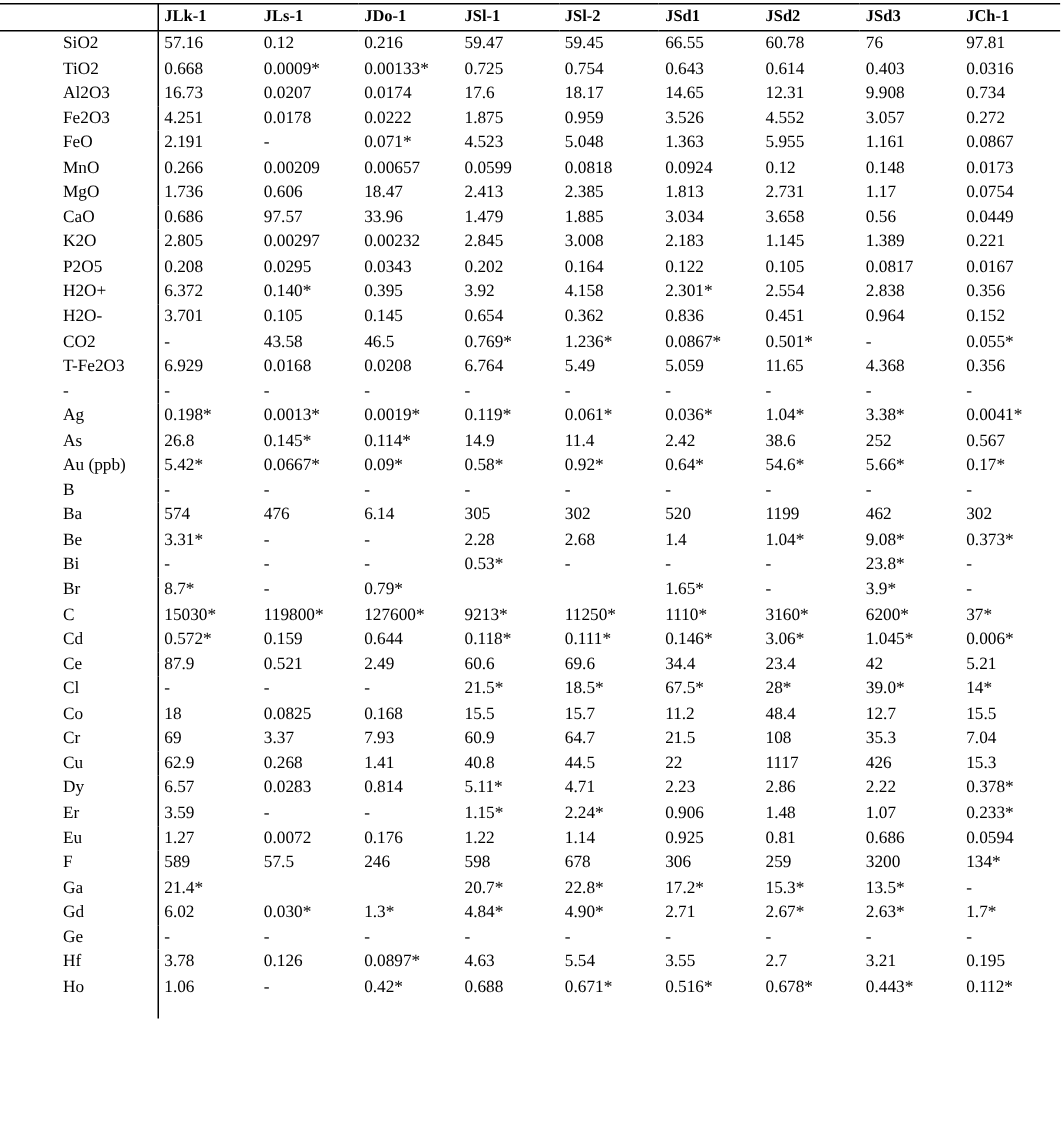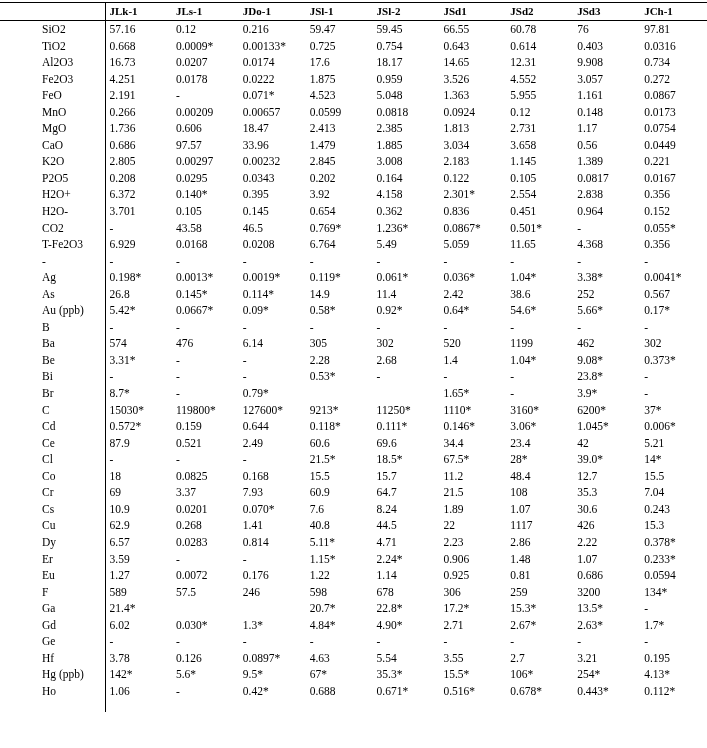--- a/index.html
+++ b/index.html
@@ -434,32 +434,20 @@
           <td>3.37</td>
           <td>7.93</td>
           <td>60.9</td>
           <td>64.7</td>
           <td>21.5</td>
           <td>108</td>
           <td>35.3</td>
           <td>7.04</td>
         </tr>
         <tr>
-          <td class="row-label">Cs</td>
-          <td>10.9</td>
-          <td>0.0201</td>
-          <td>0.070*</td>
-          <td>7.6</td>
-          <td>8.24</td>
-          <td>1.89</td>
-          <td>1.07</td>
-          <td>30.6</td>
-          <td>0.243</td>
-        </tr>
-        <tr>
           <td class="row-label">Cu</td>
           <td>62.9</td>
           <td>0.268</td>
           <td>1.41</td>
           <td>40.8</td>
           <td>44.5</td>
           <td>22</td>
           <td>1117</td>
           <td>426</td>
           <td>15.3</td>
@@ -554,32 +542,20 @@
           <td>0.126</td>
           <td>0.0897*</td>
           <td>4.63</td>
           <td>5.54</td>
           <td>3.55</td>
           <td>2.7</td>
           <td>3.21</td>
           <td>0.195</td>
         </tr>
         <tr>
-          <td class="row-label">Hg (ppb)</td>
-          <td>142*</td>
-          <td>5.6*</td>
-          <td>9.5*</td>
-          <td>67*</td>
-          <td>35.3*</td>
-          <td>15.5*</td>
-          <td>106*</td>
-          <td>254*</td>
-          <td>4.13*</td>
-        </tr>
-        <tr>
           <td class="row-label">Ho</td>
           <td>1.06</td>
           <td>-</td>
           <td>0.42*</td>
           <td>0.688</td>
           <td>0.671*</td>
           <td>0.516*</td>
           <td>0.678*</td>
           <td>0.443*</td>
           <td>0.112*</td>

